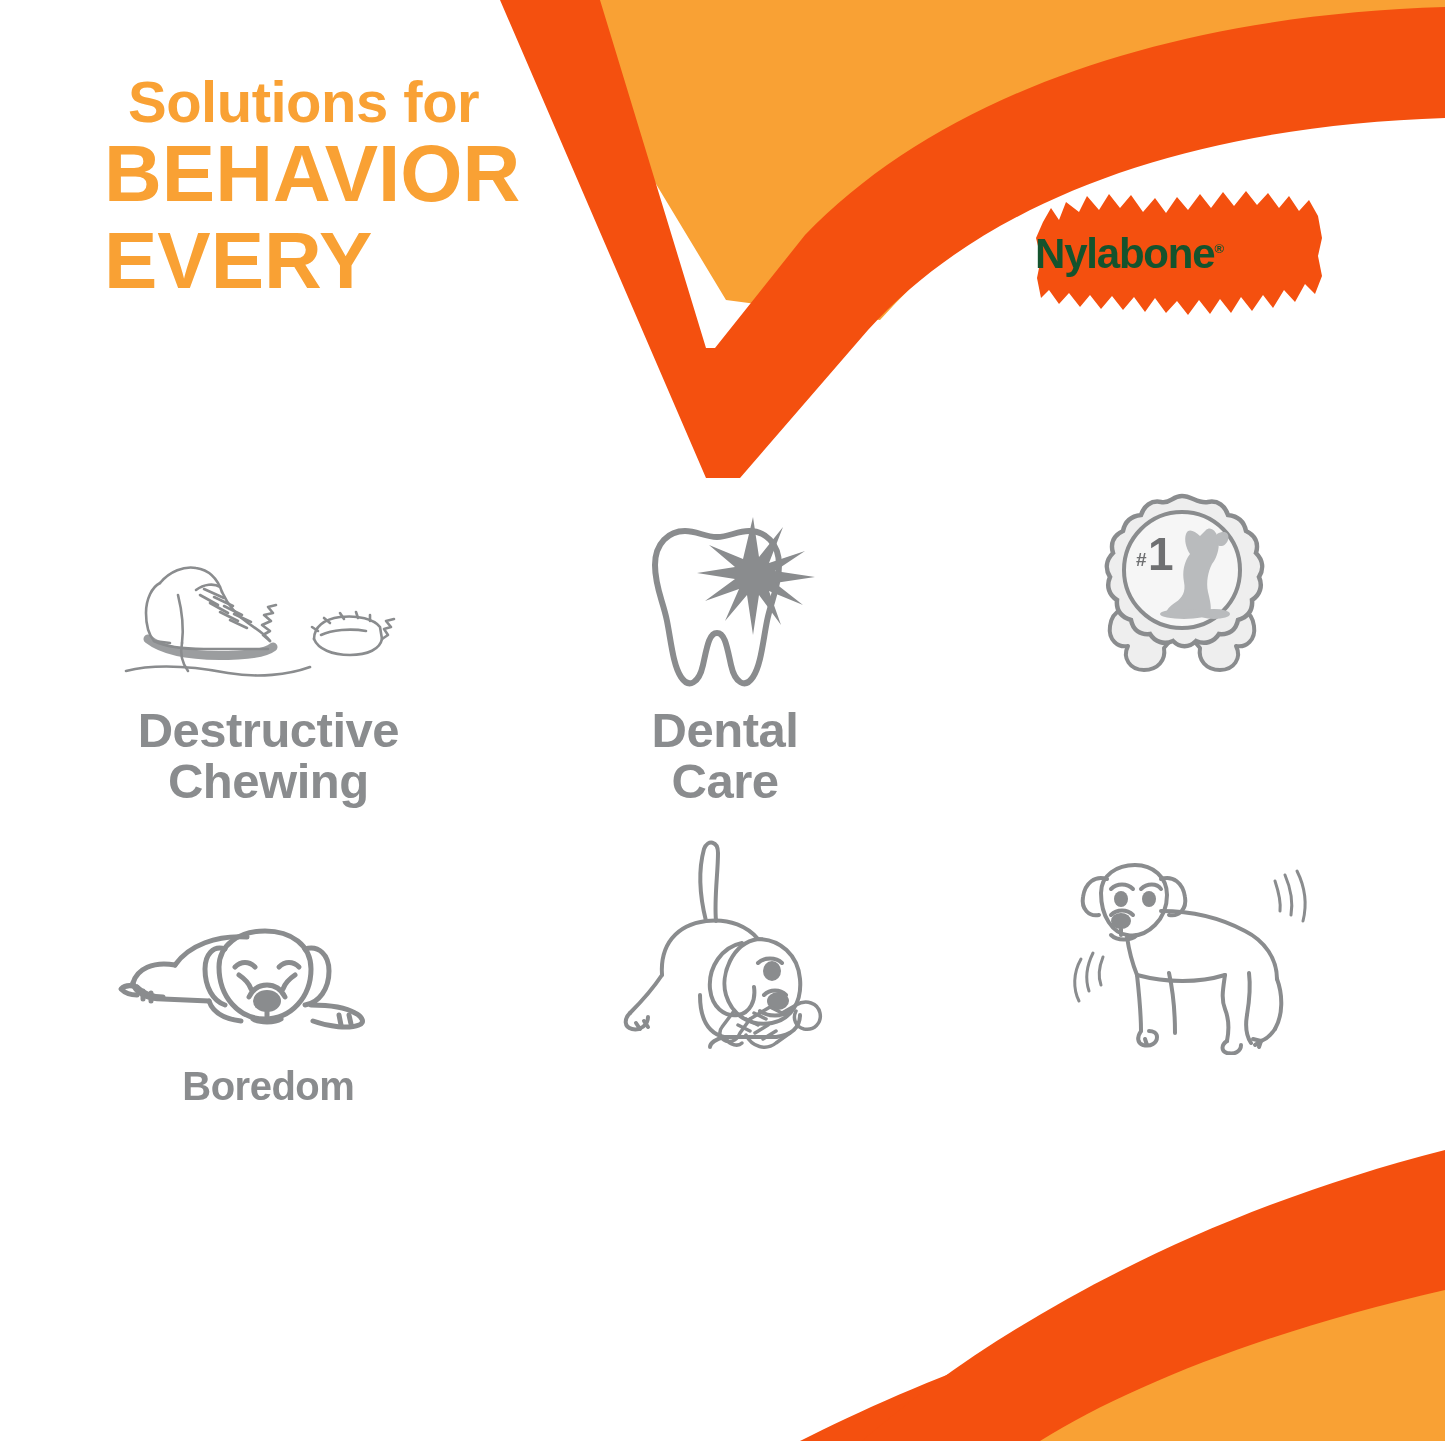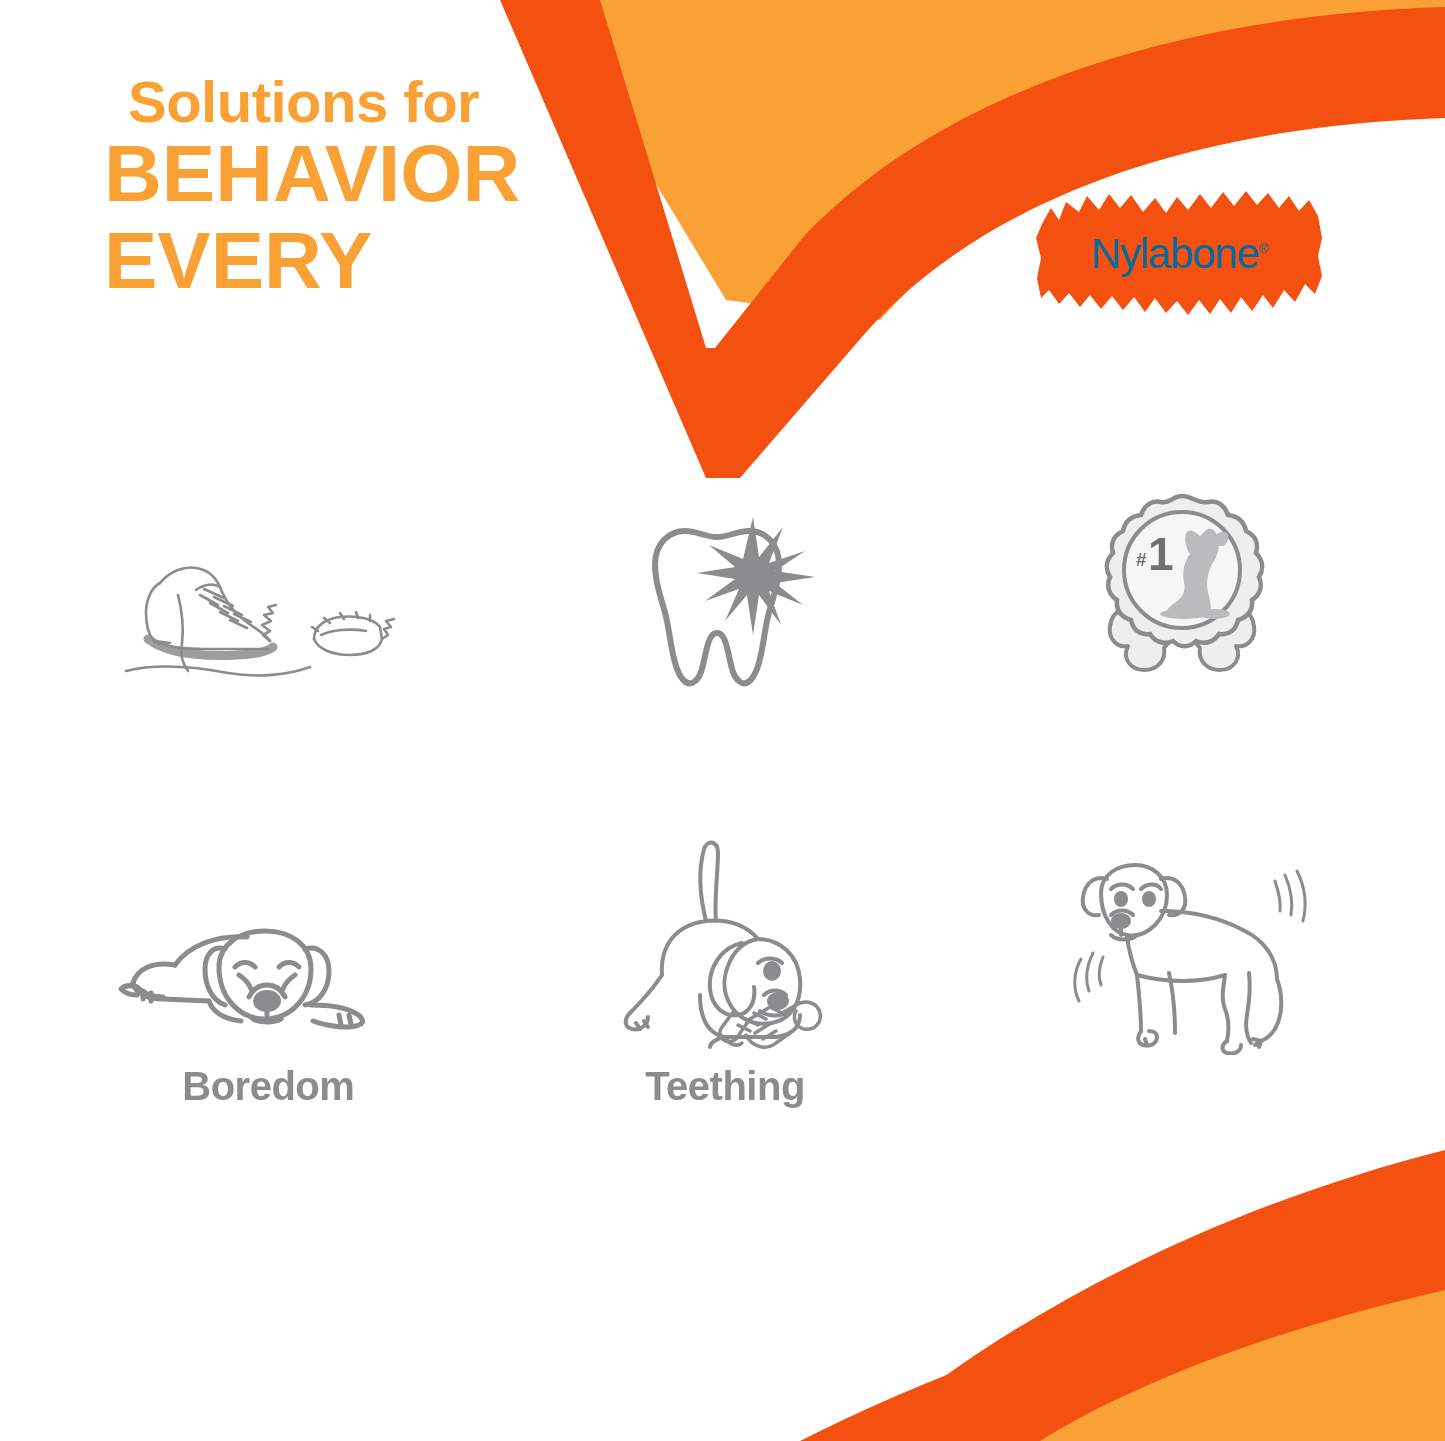--- a/index.html
+++ b/index.html
@@ -60,24 +60,24 @@
     top: 186px;
     width: 290px;
     height: 132px;
   }
   #logo .logo-svg { position: absolute; left: 0; top: 0; }
   #logo .logo-word {
     position: absolute;
     left: 0;
     top: 44px;
     width: 290px;
-    text-align: center;
+    text-align: left;
     font-size: 42px;
-    font-weight: normal;
-    color: #0369a1;
+    font-weight: bold;
+    color: #14532d;
     letter-spacing: -1.2px;
     font-family: "Liberation Sans", sans-serif;
   }
   #logo .logo-word .reg {
     font-size: 13px;
     vertical-align: super;
     letter-spacing: 0;
   }
 
   
@@ -182,39 +182,43 @@
           <path d="M8 136 C40 128 78 132 110 138 C140 143 170 140 192 132"></path>
           <path d="M64 108 C62 118 64 128 70 136"></path>
 
           <path d="M196 104 C196 92 206 84 222 82 C240 80 256 84 262 92 L264 104"></path>
           <path d="M196 104 C200 114 214 120 232 120 C250 120 262 114 264 104"></path>
           <path d="M200 96 L194 92 M212 88 L206 83 M226 84 L222 78 M240 83 L238 77 M252 86 L252 80"></path>
           <path d="M264 104 L270 100 L266 94 L273 92 L268 86 L276 84"></path>
           <path d="M203 100 C214 95 232 93 248 96"></path>
         </svg>
       </div>
+      <div class="cell-label two-line">Destructive
+Chewing</div>
     </div>
 
     <div class="cell">
       <div class="cell-icon">
         <svg width="200" height="190" viewBox="0 0 200 190" xmlns="http://www.w3.org/2000/svg">
           <g fill="none" stroke="#8a8c8e" stroke-width="6" stroke-linecap="round" stroke-linejoin="round">
             <path d="M30 60 C30 38 44 26 60 26 C72 26 80 32 92 32 C104 32 112 26 124 26
                      C140 26 154 38 154 60 C154 82 146 96 142 116
                      C138 136 136 160 128 172 C120 184 110 178 106 160
                      C102 142 100 128 92 128
                      C84 128 82 142 78 160 C74 178 64 184 56 172
                      C48 160 46 136 42 116 C38 96 30 82 30 60 Z"></path>
           </g>
 
           <path fill="#8a8c8e" d="M128 12 L134 52 L158 22 L144 58 L180 46 L150 66 L190 72 L150 78
                    L178 100 L144 86 L156 120 L134 90 L128 130 L122 90 L100 116
                    L114 84 L80 96 L110 74 L72 68 L110 62 L84 40 L118 54 Z"></path>
         </svg>
       </div>
+      <div class="cell-label two-line">Dental
+Care</div>
     </div>
 
     <div class="cell">
       <div class="cell-icon">
         <svg width="220" height="205" viewBox="0 0 220 205" xmlns="http://www.w3.org/2000/svg">
 
           <g fill="#eeeeee" stroke="#8a8c8e" stroke-width="4" stroke-linejoin="round">
             <path d="M72 118 C56 112 40 120 38 136 C36 150 46 158 56 156
                      C50 168 58 180 72 180 C86 180 94 170 92 158
                      L116 130 L96 110 Z"></path>
@@ -328,21 +332,20 @@
                      C196 192 192 184 196 176"></path>
             <path d="M138 190 L150 196 M146 184 L158 190 M154 178 L166 184"></path>
             <path d="M126 204 C130 210 138 212 142 208"></path>
             <path d="M155 198 L168 190 M163 204 L176 196"></path>
             <path d="M146 200 C152 212 166 216 176 208 L190 198"></path>
           </g>
 
           <path d="M124 202 C116 204 110 208 110 212"></path>
         </svg>
       </div>
-      <div class="cell-label">Teething</div>
     </div>
 
     <div class="cell">
       <div class="cell-icon">
         <svg width="265" height="200" viewBox="0 0 265 200" xmlns="http://www.w3.org/2000/svg" fill="none" stroke="#8a8c8e" stroke-width="4" stroke-linecap="round" stroke-linejoin="round">
 
           <path d="M52 38 C52 20 68 10 86 10 C104 10 118 22 118 40
                    C118 52 114 62 106 70 C98 78 88 82 78 80
                    C64 78 52 62 52 38 Z"></path>
 

